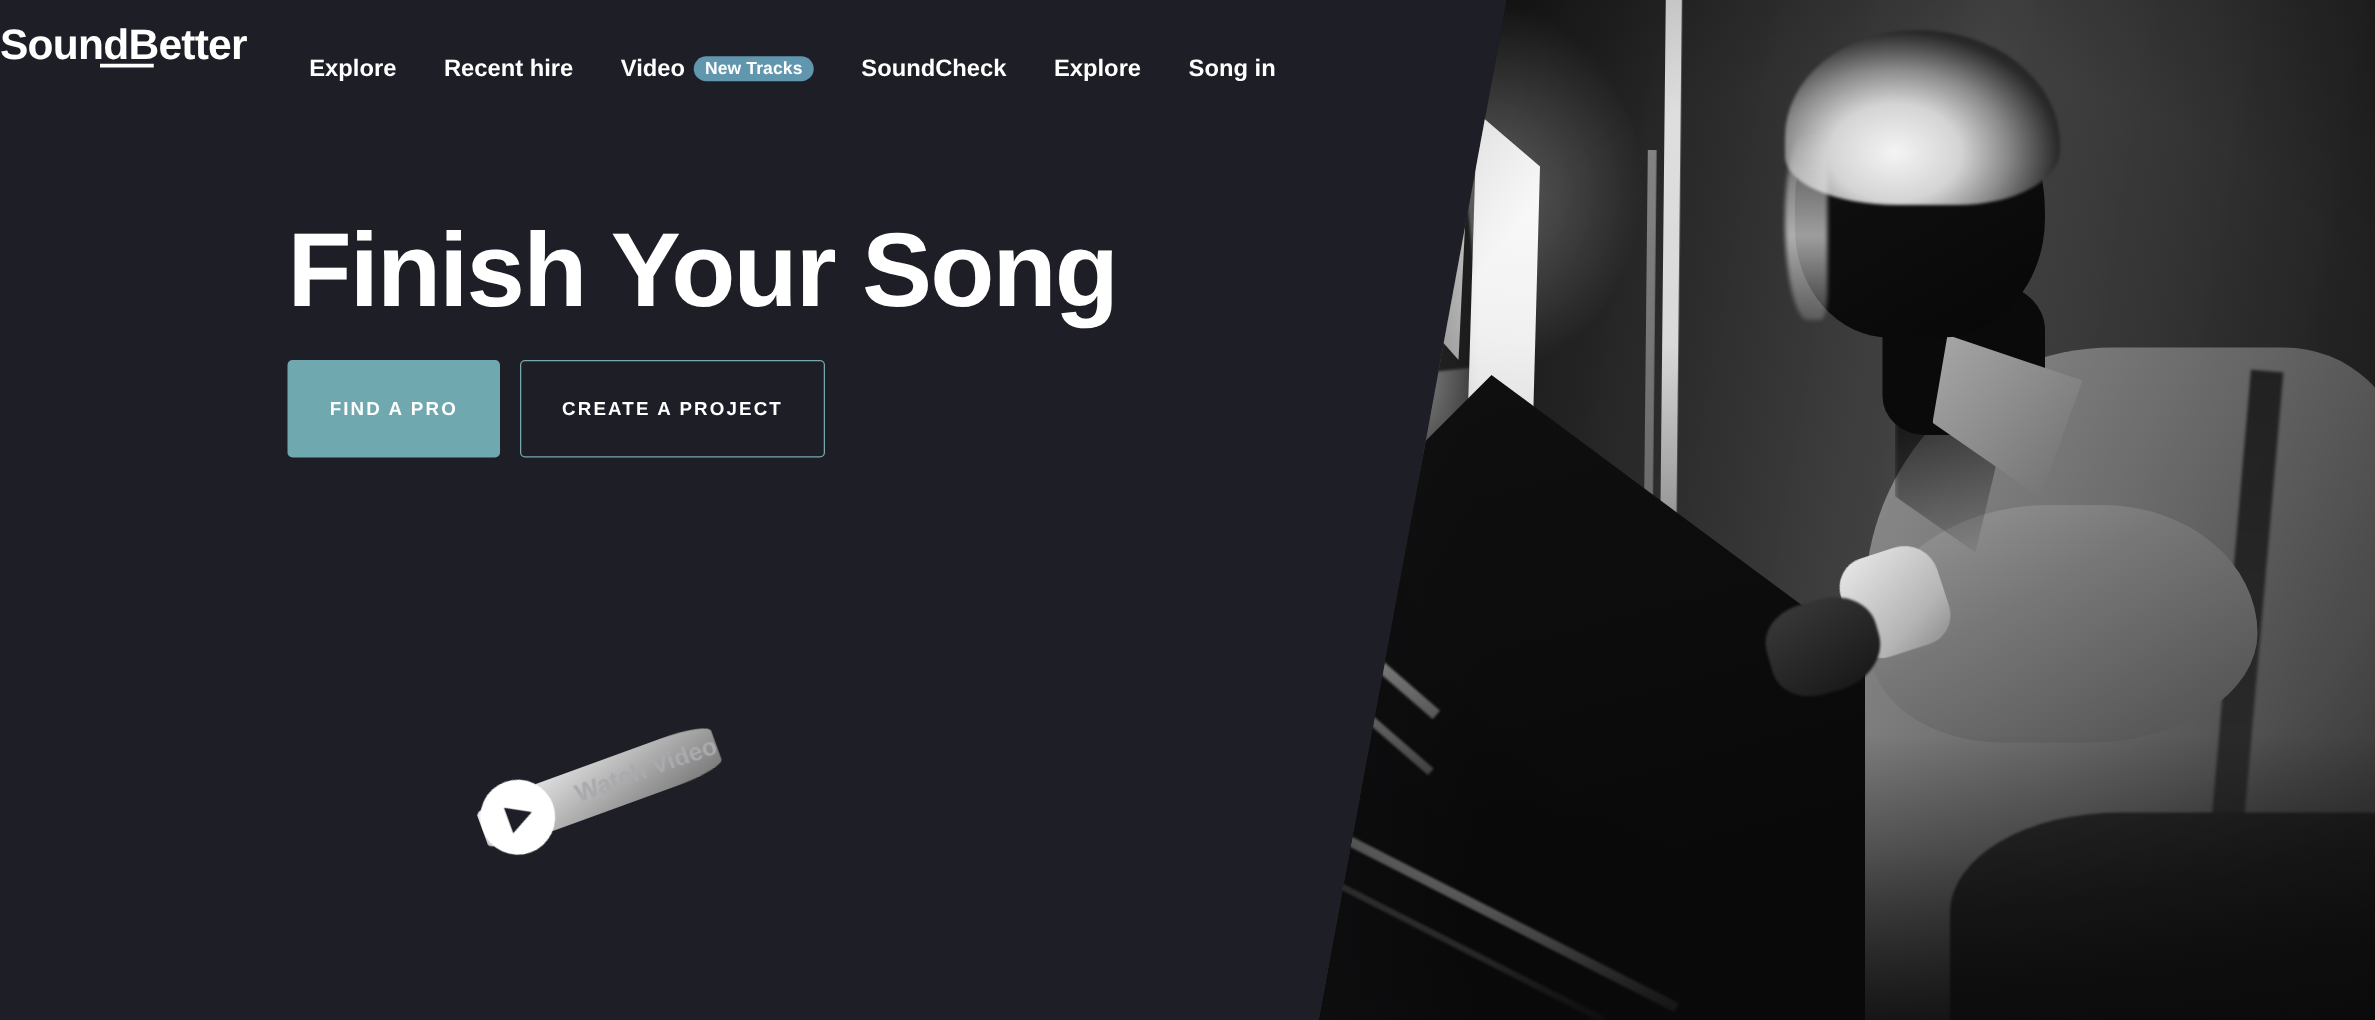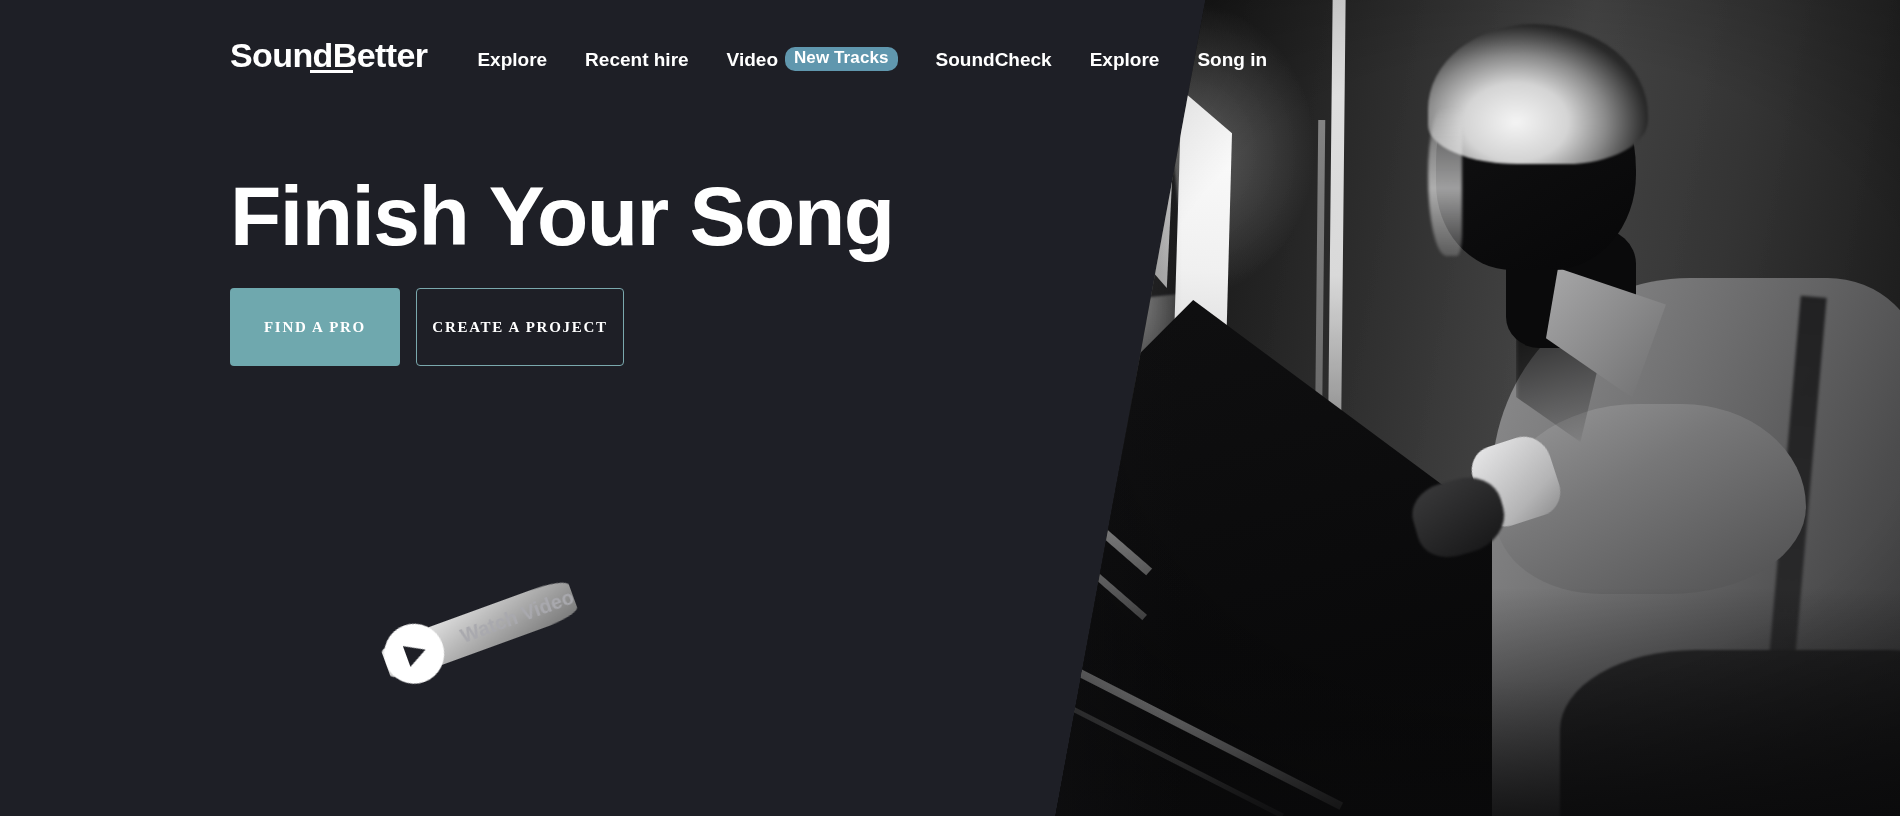--- a/index.html
+++ b/index.html
@@ -217,22 +217,21 @@
       radial-gradient(ellipse 95% 85% at 60% 45%, rgba(0,0,0,0) 45%, rgba(0,0,0,.55) 100%);
     pointer-events:none;
   }
 
   
   .header {
     position:absolute;
     top:0; left:0;
     width:1508px; height:72px;
     display:flex;
-    align-items:flex-end;
-    padding-left:230px;
+    align-items:center;
     z-index:30;
   }
   .logo {
     font-size:34px;
     font-weight:700;
     color:#ffffff;
     letter-spacing:-0.6px;
     line-height:1;
     position:relative;
     white-space:nowrap;
@@ -260,21 +259,21 @@
     cursor:pointer;
     display:flex;
     align-items:center;
     gap:7px;
     margin-top:40px;
   }
   .nav-badge {
     display:inline-block;
     background:#6097ae;
     color:#ffffff;
-    font-size:17px;
+    font-size:14px;
     font-weight:700;
     border-radius:10px;
     padding:2px 9px 3px 9px;
     letter-spacing:.1px;
     line-height:1.1;
     position:relative;
     top:-1px;
   }
 
   
@@ -300,21 +299,20 @@
     font-weight:400;
     color:#e6e6e8;
     max-width:560px;
     margin-bottom:48px;
   }
   .btn-row {
     display:flex;
     align-items:stretch;
     gap:16px;
     margin-bottom:38px;
-    font-family:Liberation Serif, serif;
   }
   .btn {
     font-size:15px;
     font-weight:700;
     letter-spacing:1.7px;
     color:#ffffff;
     border-radius:4px;
     display:flex;
     align-items:center;
     justify-content:center;
@@ -323,21 +321,21 @@
   }
   .btn-primary {
     background:#6fa8ae;
     width:170px;
     height:78px;
     border:none;
   }
   .btn-secondary {
     background:transparent;
     border:1.5px solid #7aa8ad;
-    width:208px;
+    width:244px;
     height:78px;
   }
   .watch {
     display:flex;
     align-items:center;
     gap:20px;
     cursor:pointer;
     width:max-content;
   }
   .play-circle {

